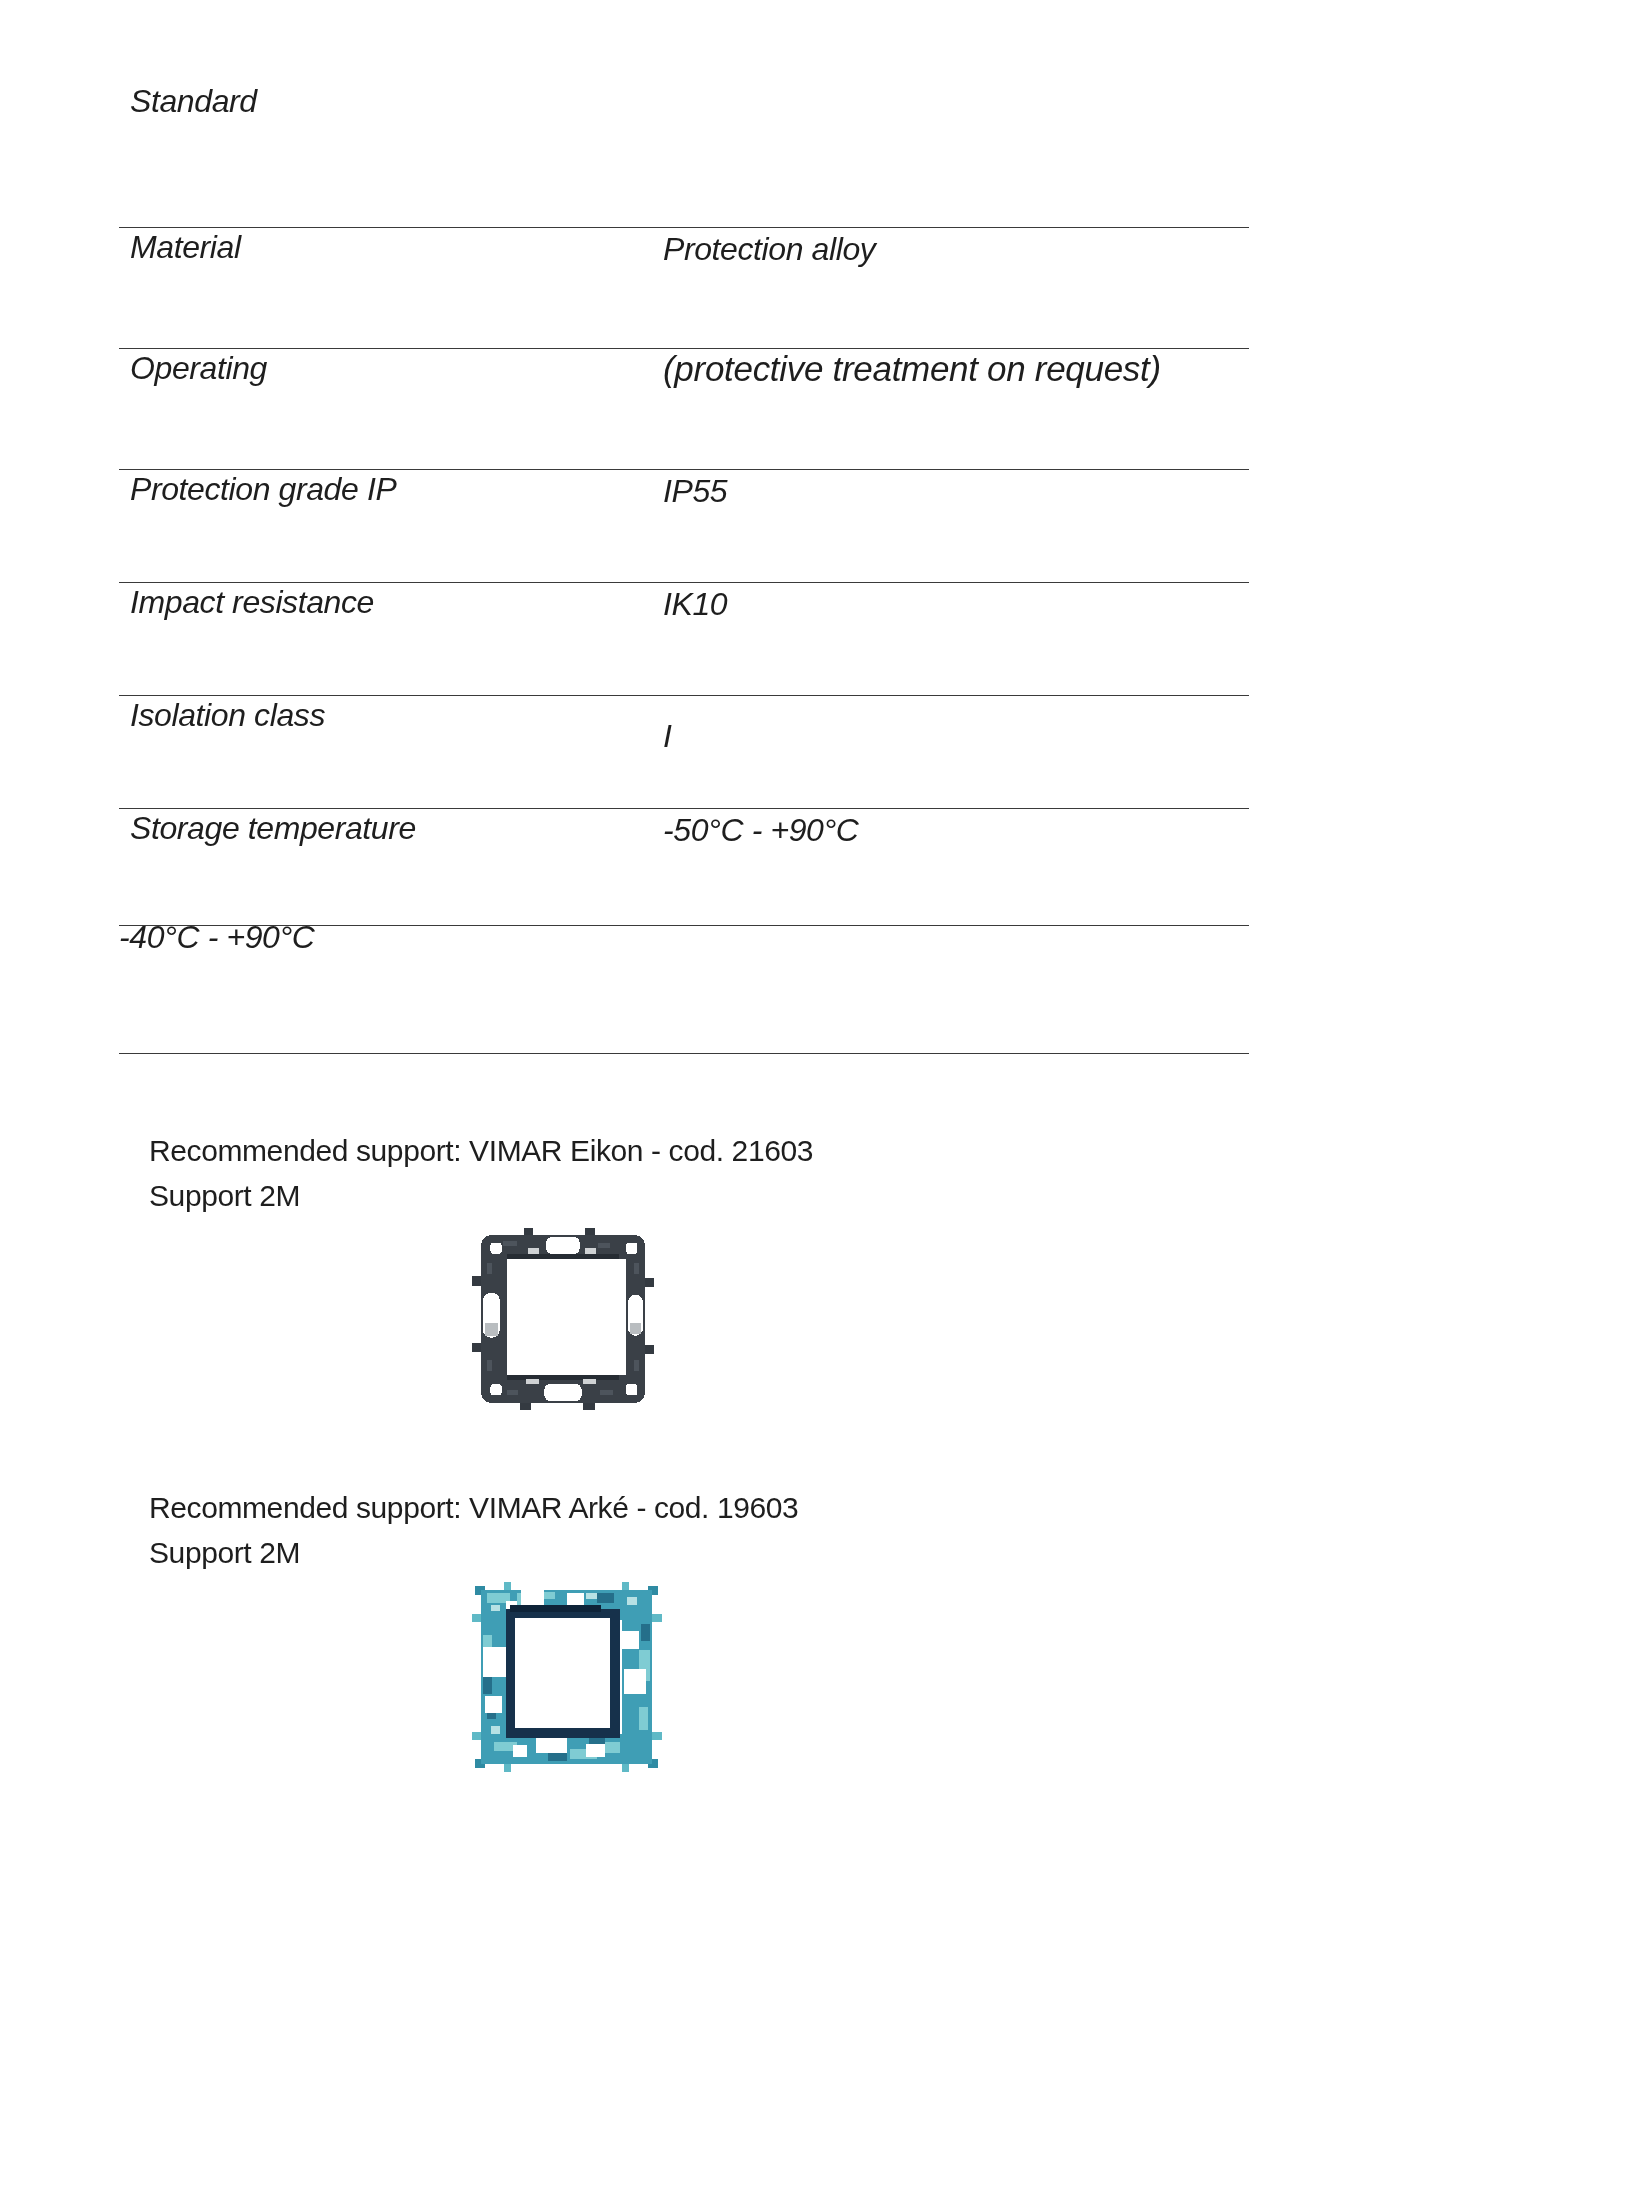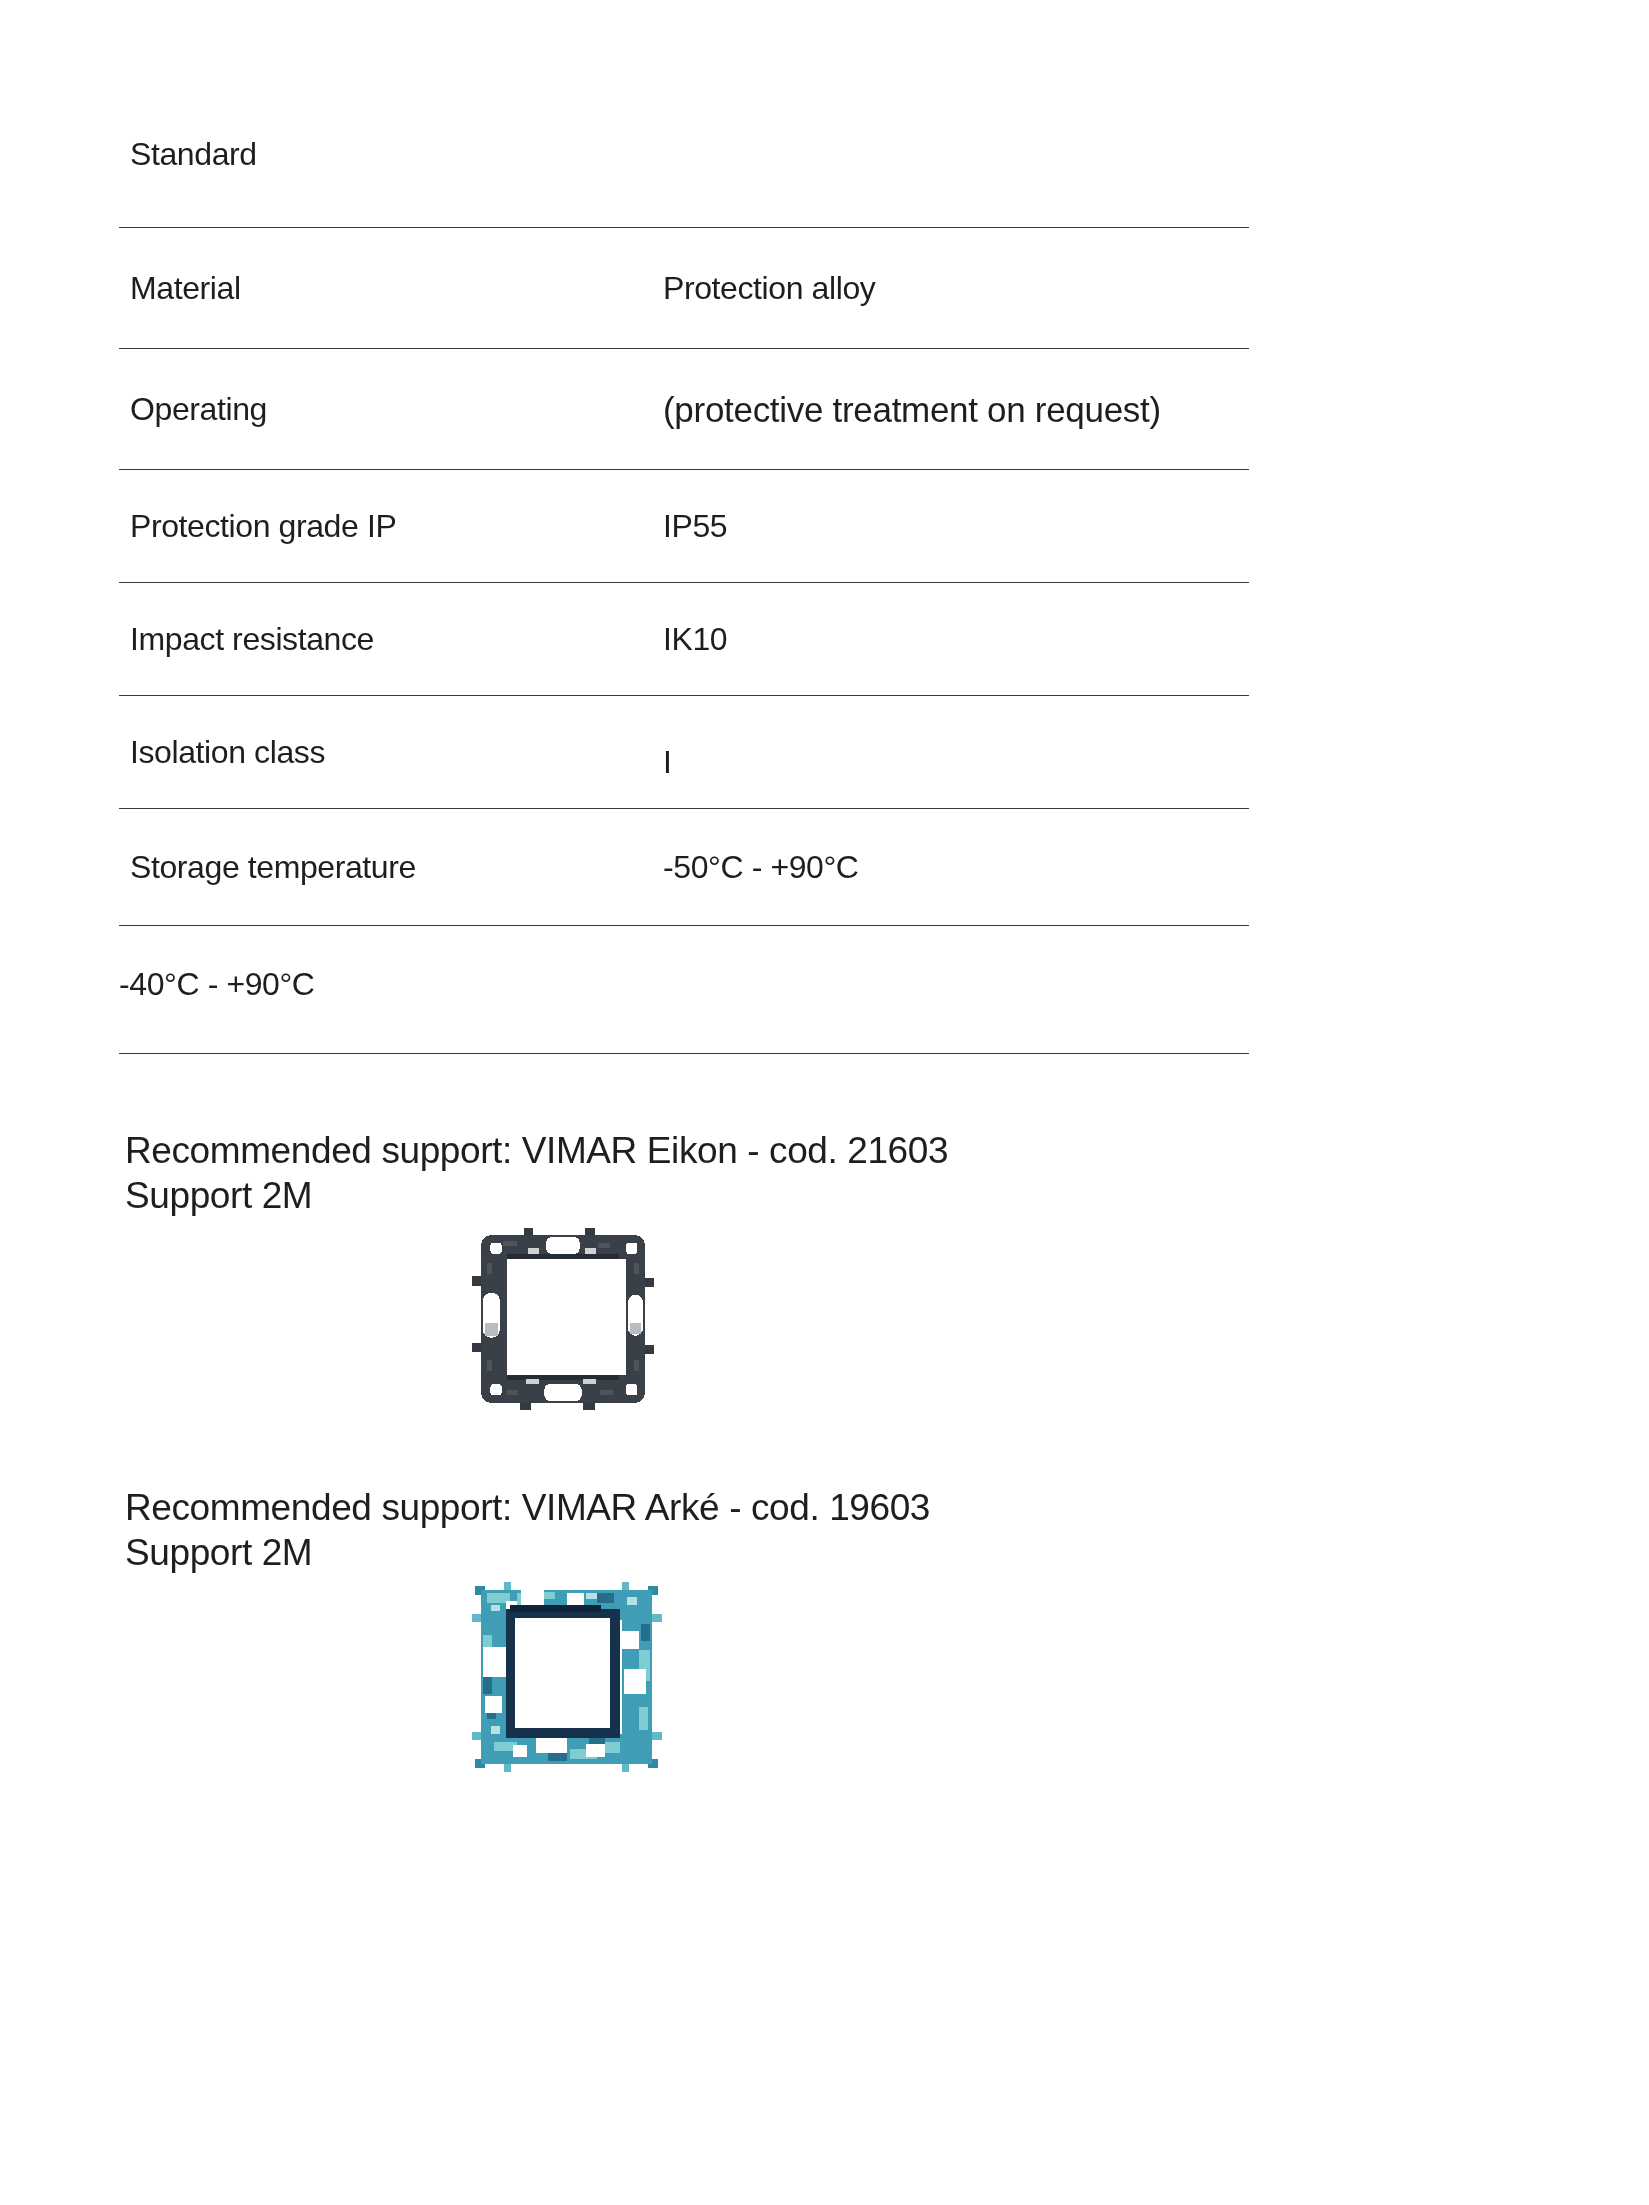--- a/index.html
+++ b/index.html
@@ -16,23 +16,24 @@
 
   
   .spec-table {
     position: absolute;
     left: 119px;
     top: 82px;
     width: 1130px;
   }
   .spec-row {
     display: flex;
-    align-items: center;
+    align-items: flex-start;
     box-sizing: border-box;
     border-bottom: 1.7px solid #3a3a3a;
+    font-style: italic;
   }
   .h-172 { min-height: 146px; }
   .h-142 { min-height: 121px; }
   .h-133 { min-height: 113px; }
   .h-137 { min-height: 117px; }
   .h-150 { min-height: 128px; }
   .spec-label {
     flex: none;
     width: 533px;
     padding-left: 11px;
@@ -49,23 +50,24 @@
     font-size: 35px;
     line-height: 39px;
     letter-spacing: -0.3px;
   }
   .value-offset-down { margin-top: 19px; }
   .value-offset-up { margin-top: -10.2px; }
 
   
   .support-section { position: absolute; left: 125px; }
   .support-heading, .support-subheading {
-    font-size: 37px;
+    font-size: 30px;
     line-height: 45px;
     letter-spacing: -0.4px;
+    margin-left: 24px;
   }
   .support-image { display: block; }
   .support-image.eikon { margin-left: 345px; margin-top: 5.1px; }
   .support-image.arke  { margin-left: 346px; margin-top: 6.8px; }
   svg { display: block; }
 </style>
 </head>
 <body>
 
 <div class="page">

